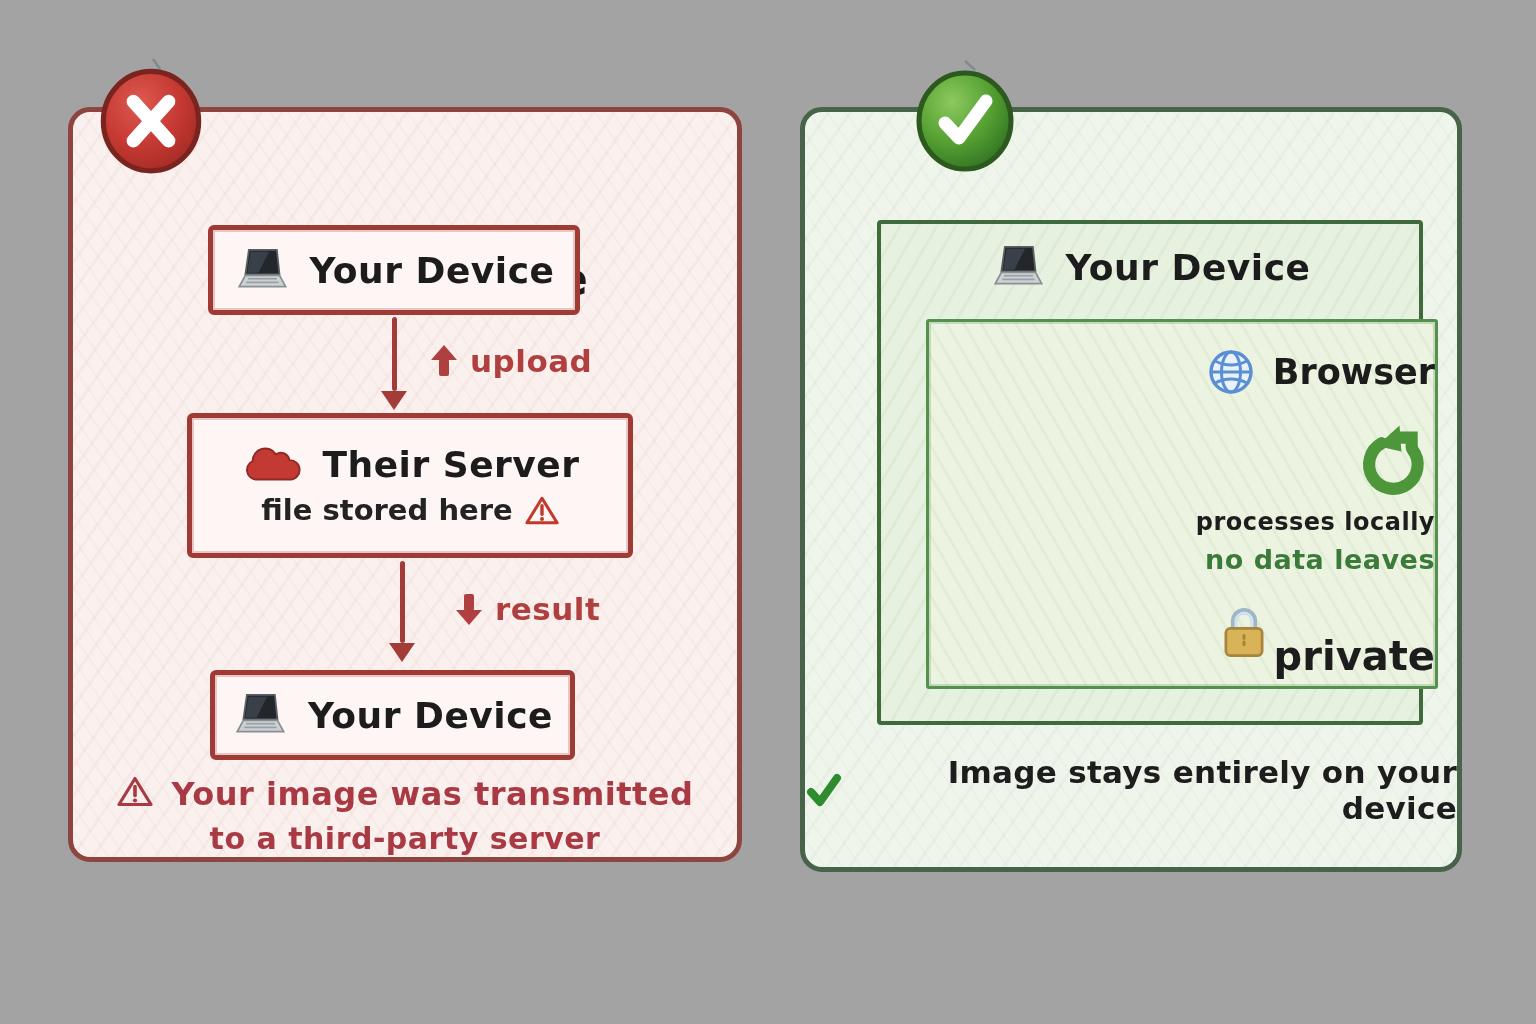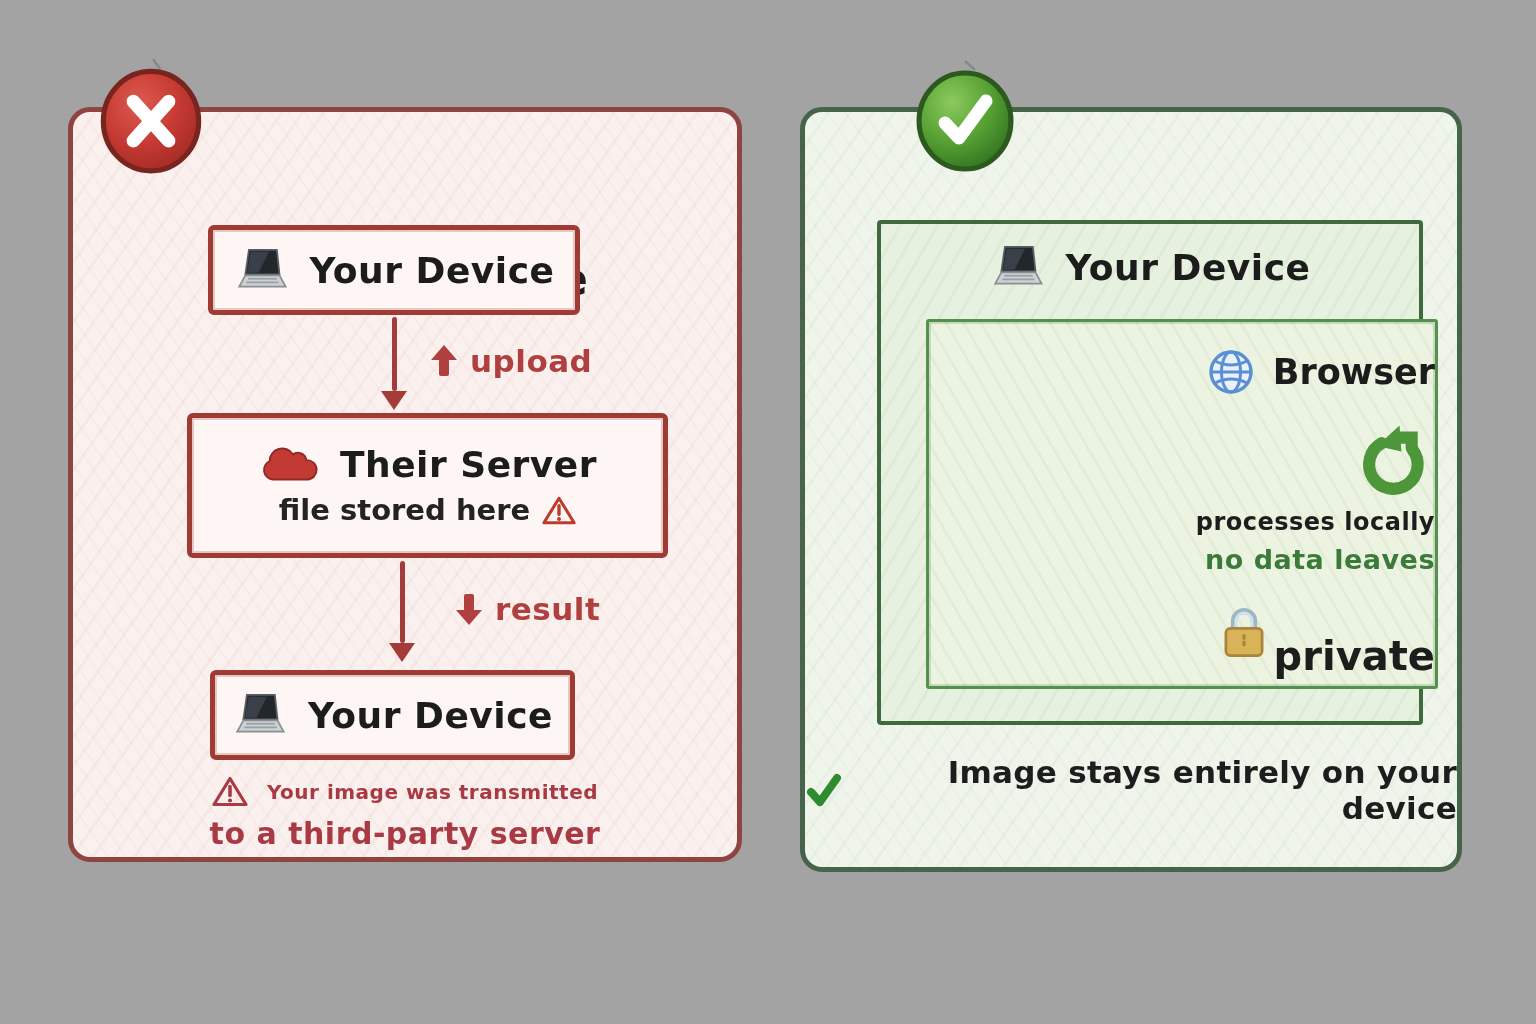--- a/index.html
+++ b/index.html
@@ -36,37 +36,37 @@
   .sketch-box{
     position:absolute;box-sizing:border-box;border:5px solid #a03a35;border-radius:6px;
     background:#fdf6f4;box-shadow:inset 0 0 0 2px rgba(160,58,53,.25);
     display:flex;flex-direction:column;align-items:center;justify-content:center;
   }
   .box-row{display:flex;align-items:center;justify-content:center;gap:20px;}
   .box-label{font-size:36px;font-weight:700;color:#1c1c1c;letter-spacing:.5px;}
   .box-sub{font-size:29px;font-weight:600;color:#232323;display:flex;align-items:center;gap:12px;margin-top:8px;}
   
   .lbox1{left:203px;top:220px;width:372px;height:90px;}
-  .lbox2{left:182px;top:408px;width:481px;height:145px;}
+  .lbox2{left:182px;top:408px;width:446px;height:145px;}
   .lbox3{left:205px;top:665px;width:365px;height:90px;}
   
   .flow-arrow{position:absolute;width:30px;display:flex;flex-direction:column;align-items:center;}
   .flow-stem{width:5px;background:#a33c38;border-radius:3px;}
   .flow-head{width:0;height:0;border-left:13px solid transparent;border-right:13px solid transparent;border-top:19px solid #a33c38;}
   .farrow1{left:374px;top:312px;} .farrow1 .flow-stem{height:74px;}
   .farrow2{left:382px;top:556px;} .farrow2 .flow-stem{height:82px;}
   
   .arrow-label{position:absolute;display:flex;align-items:center;gap:12px;
     font-size:31px;font-weight:700;color:#b0403f;letter-spacing:.5px;}
   .upload-label{left:425px;top:338px;}
   .result-label{left:450px;top:586px;text-align:right;}
   
   .warning-block{position:absolute;left:0;top:770px;width:100%;text-align:center;}
-  .warning-line1{display:flex;justify-content:center;align-items:center;gap:19px;
-    font-size:20px;font-weight:700;color:#a93a44;letter-spacing:.5px;}
+  .warning-line1{display:flex;justify-content:center;gap:19px;
+    font-size:32px;font-weight:700;color:#a93a44;letter-spacing:.5px;}
   .warning-line2{font-size:30px;font-weight:700;color:#a93a44;margin-top:8px;letter-spacing:.5px;}
   
   .device-box{
     position:absolute;left:872px;top:215px;width:546px;height:505px;box-sizing:border-box;
     border:4px solid #3f6b3c;border-radius:4px;background-color:#e7f1df;
     background-image:repeating-linear-gradient(120deg, rgba(110,150,95,0.07) 0 3px, transparent 3px 16px);
   }
   .device-row{display:flex;align-items:center;justify-content:center;gap:20px;margin-top:20px;}
   .browser-box{
     position:absolute;left:45px;top:95px;width:512px;height:370px;box-sizing:border-box;

